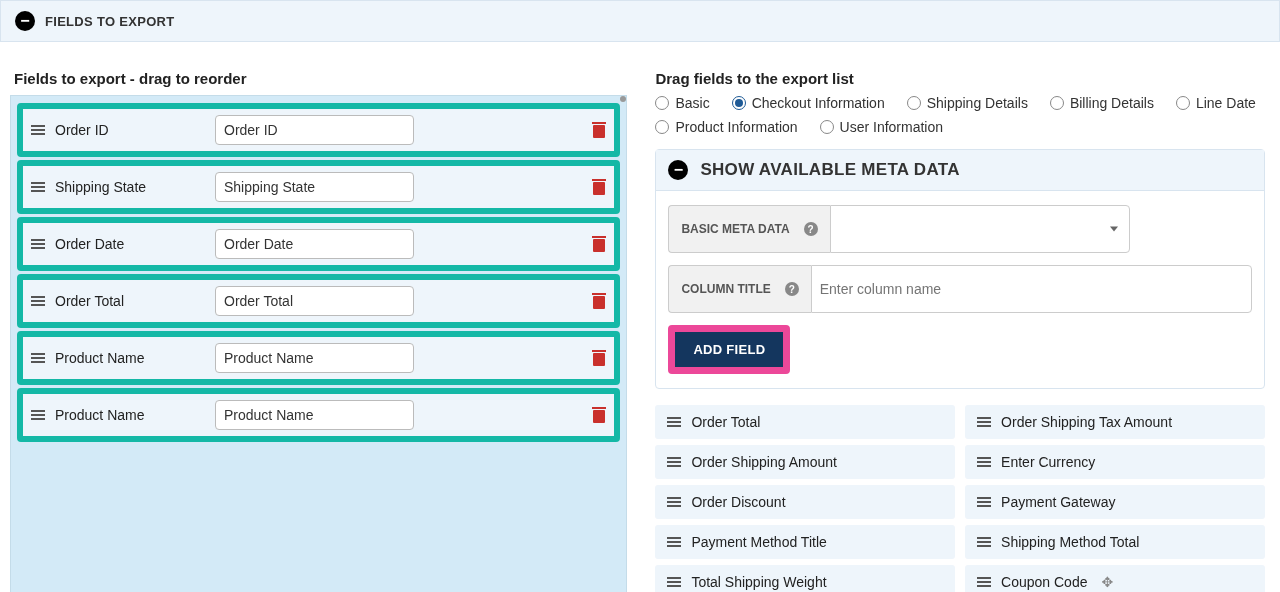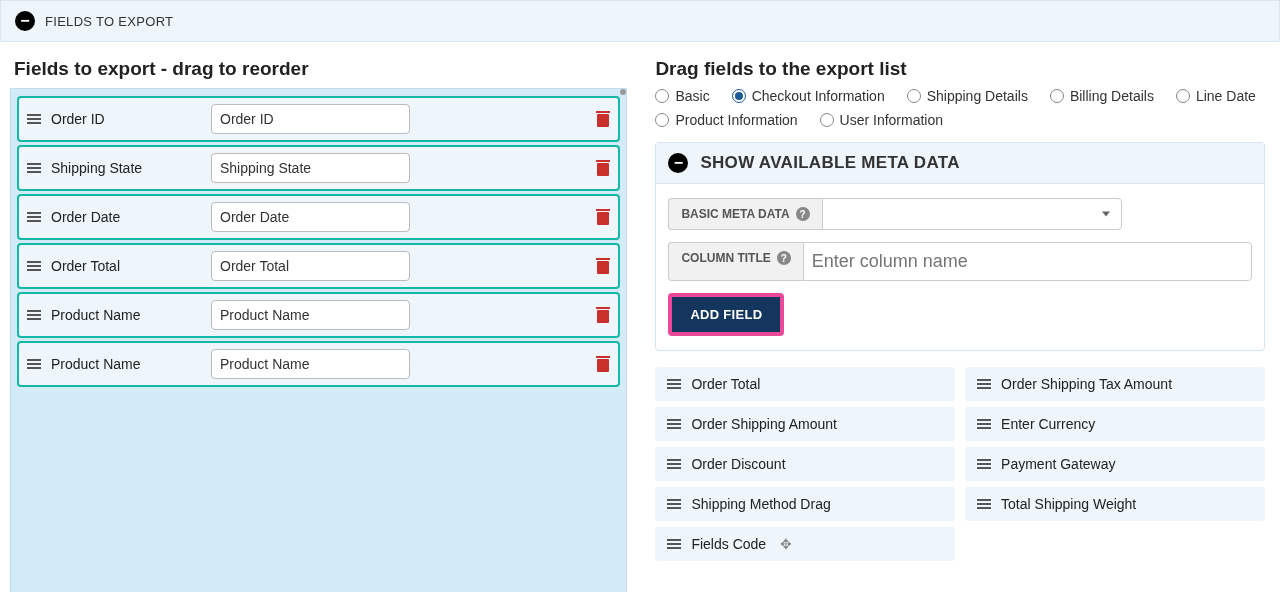--- a/index.html
+++ b/index.html
@@ -22,51 +22,51 @@
     border-radius: 50%;
     background: #000;
     color: #fff;
     display: flex;
     align-items: center;
     justify-content: center;
     font-weight: bold;
     font-size: 16px;
     line-height: 1;
   }
-  .header-title { font-weight: 400; letter-spacing: 0.3px; font-size: 13px; }
+  .header-title { font-weight: 700; letter-spacing: 0.3px; font-size: 13px; }
   .columns {
     display: flex;
     align-items: stretch;
     gap: 24px;
     padding: 10px 10px 10px 10px;
   }
   .left-col { width: 49%; }
   .right-col { width: 49%; }
   .section-title {
-    font-size: 19px;
+    font-size: 15px;
     font-weight: 600;
-    margin: 6px 0 8px 4px;
+    margin: 18px 0 8px 4px;
     color: #222;
   }
   .drop-zone {
     background: #d3eaf7;
     border: 1px solid #c4dce9;
     min-height: 520px;
     padding: 4px;
     position: relative;
   }
   .scroll-thumb-top {
     position: absolute; right: 0; top: 0;
     width: 6px; height: 6px;
     background: #999;
     border-radius: 3px;
   }
   .field-row {
     background: #eef5fb;
-    border: 2px solid #14b8a6;
+    border: 6px solid #14b8a6;
     border-radius: 4px;
     padding: 6px 8px;
     margin: 3px 2px;
     display: flex;
     align-items: center;
     gap: 10px;
   }
   .drag-icon {
     width: 14px;
     display: inline-flex;
@@ -161,67 +161,67 @@
   }
   .meta-row {
     display: flex;
     align-items: stretch;
     margin-bottom: 12px;
   }
   .meta-label {
     background: #f1f1f1;
     border: 1px solid #ccc;
     border-right: none;
-    padding: 8px 12px;
+    padding: 16px 12px;
     font-size: 12px;
     font-weight: 600;
     color: #555;
     display: flex;
-    align-items: flex-start;
-    gap: 6px;
+    align-items: flex-end;
+    gap: 14px;
     border-radius: 4px 0 0 4px;
     min-width: 130px;
   }
   .help-icon {
     width: 14px; height: 14px;
     border-radius: 50%;
     background: #888;
     color: #fff;
     font-size: 10px;
     display: inline-flex;
     align-items: center;
     justify-content: center;
   }
   .meta-select, .meta-input {
     flex: 1;
     border: 1px solid #ccc;
     border-radius: 0 4px 4px 0;
     padding: 8px;
-    font-size: 18px;
+    font-size: 14px;
     background: #fff;
   }
   .meta-select-wrap {
     flex: 1;
     position: relative;
     display: flex;
   }
   .select-caret {
     position: absolute;
     right: 10px; top: 50%;
     transform: translateY(-50%);
     width: 0; height: 0;
     border-left: 4px solid transparent;
     border-right: 4px solid transparent;
     border-top: 5px solid #666;
     pointer-events: none;
   }
   .add-btn {
     background: #14365e;
     color: #fff;
-    border: 4px solid #ec4899;
+    border: 7px solid #ec4899;
     border-radius: 4px;
     padding: 10px 18px;
     font-size: 13px;
     font-weight: 600;
     cursor: pointer;
     letter-spacing: 0.3px;
   }
   .avail-grid {
     display: grid;
     grid-template-columns: 1fr 1fr;
@@ -445,36 +445,45 @@
           </span>
     <span>Payment Gateway</span>
 
   </div>
         <div class="avail-item">
     <span class="drag-icon">
             <span></span>
             <span></span>
             <span></span>
           </span>
-    <span>Shipping Method Drag</span>
+    <span>Payment Method Title</span>
+
+  </div>
+        <div class="avail-item">
+    <span class="drag-icon">
+            <span></span>
+            <span></span>
+            <span></span>
+          </span>
+    <span>Shipping Method Total</span>
 
   </div>
         <div class="avail-item">
     <span class="drag-icon">
             <span></span>
             <span></span>
             <span></span>
           </span>
     <span>Total Shipping Weight</span>
 
   </div>
         <div class="avail-item">
     <span class="drag-icon">
             <span></span>
             <span></span>
             <span></span>
           </span>
-    <span>Fields Code</span>
+    <span>Coupon Code</span>
     <span class="move-icon">✥</span>
   </div>
       </div>
   </div>
 </div>
 
 </body></html>

